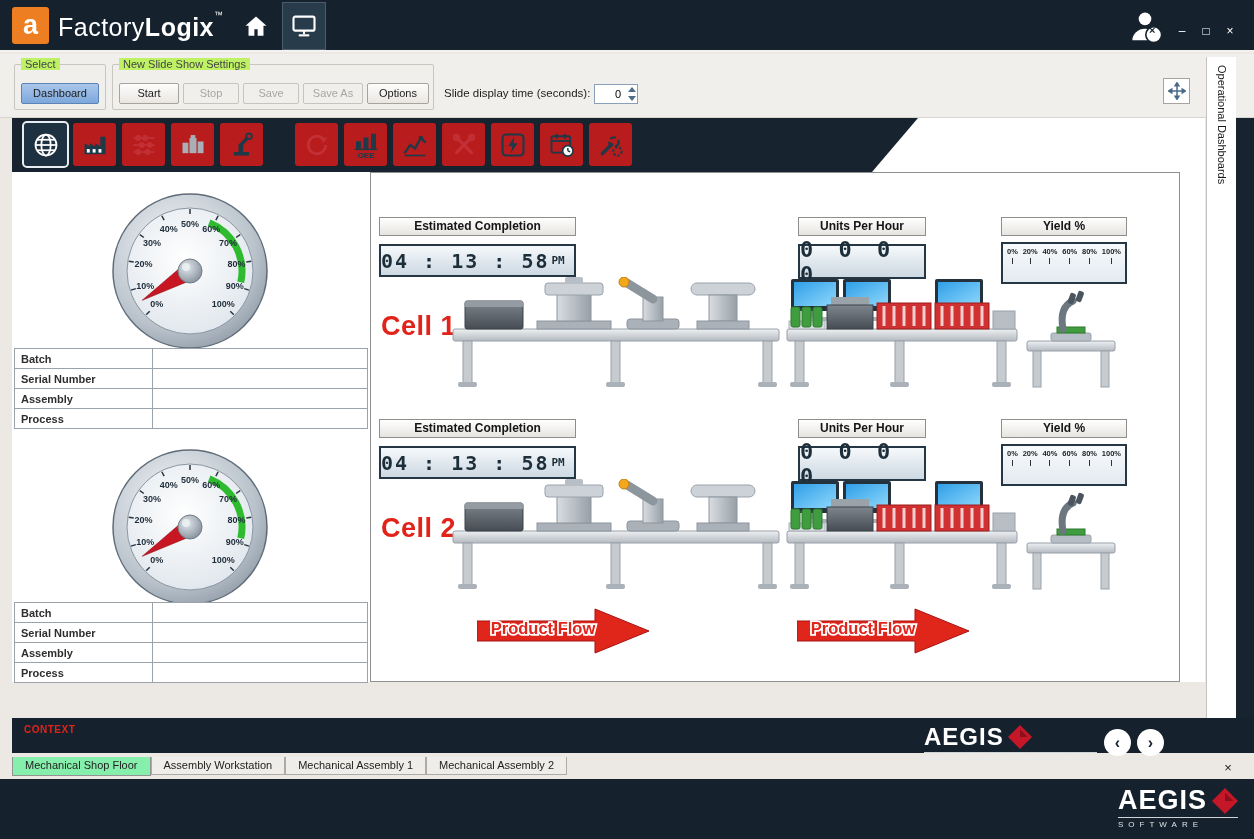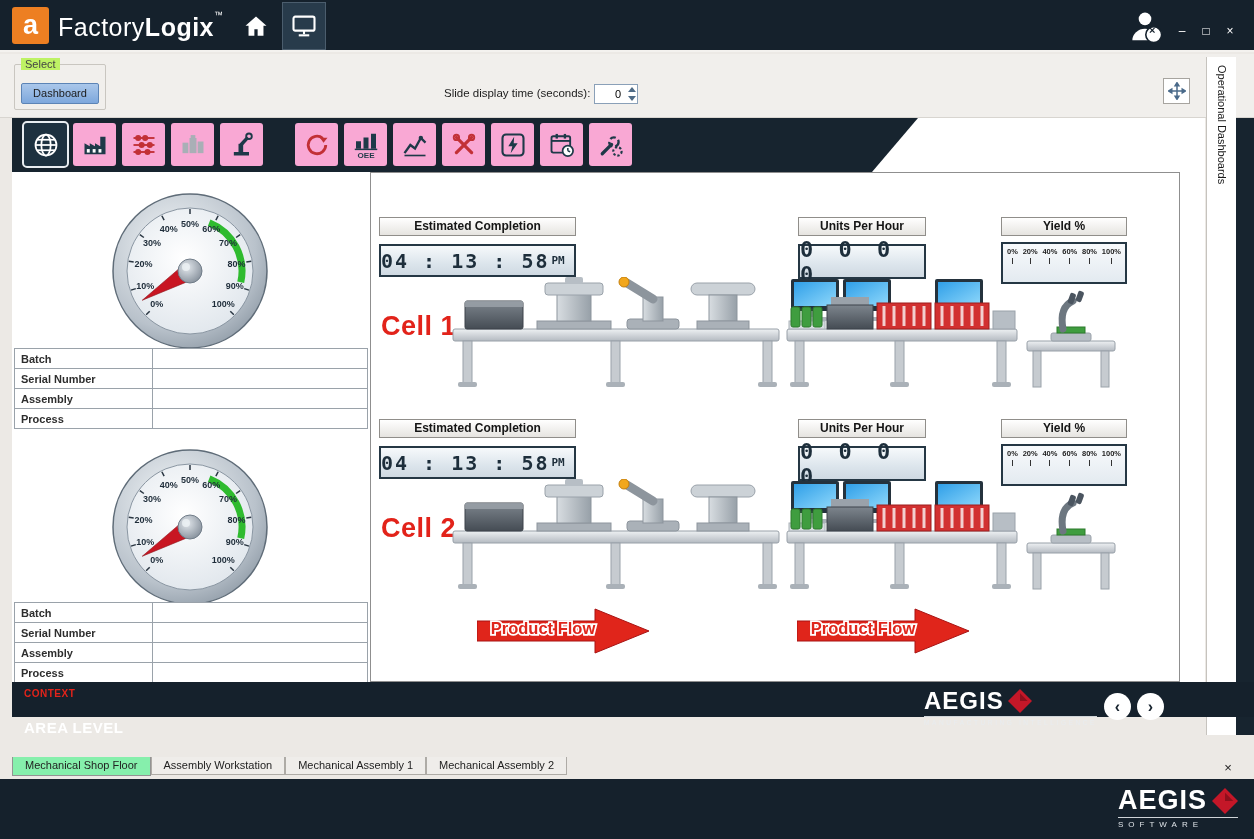--- a/index.html
+++ b/index.html
@@ -24,21 +24,21 @@
   .btn.disabled{color:#a8a6a2;background:#f1efec;border-color:#c7c4bf;cursor:default}
   .btn.primary{background:linear-gradient(#aac7ea,#7da7dc);border-color:#5c84b6}
   .spin-input{position:absolute;left:594px;top:84px;width:44px;height:20px;border:1px solid #8aa0b8;font-size:11px;text-align:right;padding-right:16px;font-family:"Liberation Sans",sans-serif}
   .spinner{position:absolute;left:626px;top:85px;width:11px;height:18px;display:flex;flex-direction:column;justify-content:space-between;padding:2px 0}
   .sarrow-up{width:0;height:0;border-left:4px solid transparent;border-right:4px solid transparent;border-bottom:5px solid #4f6b86;margin:0 auto}
   .sarrow-dn{width:0;height:0;border-left:4px solid transparent;border-right:4px solid transparent;border-top:5px solid #4f6b86;margin:0 auto}
   .move-btn{position:absolute;left:1163px;top:78px;width:27px;height:26px;background:#fff;border:1px solid #a7a49f;display:flex;align-items:center;justify-content:center;cursor:pointer}
   
   .content-bg{position:absolute;left:12px;top:118px;width:1193px;height:564px;background:#fff}
   .icon-toolbar{position:absolute;left:12px;top:118px;width:918px;height:54px;background:#17242f;clip-path:polygon(0 0,918px 0,872px 100%,0 100%)}
-  .tile{position:absolute;top:5px;width:43px;height:43px;background:#f9a8d4;border-radius:3px;display:flex;align-items:center;justify-content:center;cursor:pointer}
+  .tile{position:absolute;top:5px;width:43px;height:43px;background:#b91c1c;border-radius:3px;display:flex;align-items:center;justify-content:center;cursor:pointer}
   .tile.selected{background:#1d3140;outline:2px solid #e8edf1}
   
   .rail{position:absolute;left:1206px;top:57px;width:30px;height:678px;background:#fff;border-left:1px solid #c6c3be;cursor:pointer}
   .rail span{writing-mode:vertical-rl;font-size:11px;color:#1a1a1a;display:block;margin:8px auto 0}
   .rail-band{position:absolute;left:1236px;top:118px;width:18px;height:617px;background:#17242f}
   
   .cellhdr{position:absolute;left:14px;width:354px;display:flex;align-items:center;font-size:17px;font-weight:bold;color:#454545;letter-spacing:.3px}
   .cellhdr .pad{width:88px}
   .cellhdr .tail{flex:1;border-top:1px solid #8f8f8f;margin-left:8px}
   table.info{position:absolute;left:14px;width:354px;border-collapse:collapse;background:#fff}
@@ -53,21 +53,21 @@
   .digital .u{font-size:22px;letter-spacing:6px}
   .yield-disp{position:absolute;border:2px solid #253744;background:linear-gradient(180deg,#f8fafc,#e3eaf0);padding:3px 4px 0}
   .yield-ticks{display:flex;justify-content:space-between}
   .ytick{display:flex;flex-direction:column;align-items:center}
   .ytick span{font-size:7.5px;font-weight:bold;color:#222}
   .ytick i{display:block;width:1px;height:6px;background:#333;margin-top:2px}
   .cell-label{position:absolute;font-size:27px;font-weight:bold;color:#e2231a;letter-spacing:.5px}
   .prodline{position:absolute;width:745px;height:120px}
   .flow-arrow{position:absolute;width:174px;height:48px}
   
-  .context-bar{position:absolute;left:12px;top:682px;width:1242px;height:35px;background:#15212c}
+  .context-bar{position:absolute;left:12px;top:718px;width:1242px;height:35px;background:#15212c}
   .ctx-small{font-size:10px;font-weight:bold;color:#e2231a;letter-spacing:.5px}
   .ctx-big{font-size:15px;font-weight:bold;color:#fff;letter-spacing:.5px;margin-top:20px}
   .view-col{position:absolute;left:260px;top:6px;border-left:1px solid #33414d;padding-left:12px;height:38px}
   .ctx-col{position:absolute;left:12px;top:6px}
   .aegis{display:flex;align-items:center;gap:4px;color:#fff;font-weight:bold}
   .aegis .nm{font-size:24px;letter-spacing:1px}
   .aegis-tag{font-size:6.5px;letter-spacing:2.6px;color:#e8ecef;border-top:1px solid #cfd4d8;padding-top:2px;margin-top:1px}
   .nav-circle{position:absolute;top:11px;width:27px;height:27px;border-radius:50%;background:#fff;color:#15212c;font-size:16px;font-weight:bold;display:flex;align-items:center;justify-content:center;cursor:pointer}
   
   .status-track{position:absolute;left:12px;top:735px;width:1230px;height:20px;background:#d7d5d2;border:1px solid #98a0a8}
@@ -229,20 +229,28 @@
     </div>
     <div class="win-btn" style="left:1172px">–</div>
     <div class="win-btn" style="left:1196px">□</div>
     <div class="win-btn" style="left:1220px">×</div>
   </div>
 
   <div class="ribbon">
     <div class="groupbox" style="left:14px;top:10px;width:92px;height:46px">
       <span class="glabel">Select</span>
       <button class="btn primary" style="left:6px;top:18px;width:78px;position:absolute">Dashboard</button>
+    </div>
+    <div class="groupbox" style="left:112px;top:10px;width:322px;height:46px">
+      <span class="glabel">New Slide Show Settings</span>
+      <button class="btn" style="left:6px;top:18px;width:60px;position:absolute">Start</button>
+      <button class="btn disabled" style="left:70px;top:18px;width:56px;position:absolute">Stop</button>
+      <button class="btn disabled" style="left:130px;top:18px;width:56px;position:absolute">Save</button>
+      <button class="btn disabled" style="left:190px;top:18px;width:60px;position:absolute">Save As</button>
+      <button class="btn" style="left:254px;top:18px;width:62px;position:absolute">Options</button>
     </div>
     <span class="abs" style="left:444px;top:33px;font-size:11.5px;color:#1c1c1c">Slide display time (seconds):</span>
   </div>
   <input class="spin-input" value="0" style="">
   <div class="spinner">
     <i class="sarrow-up"></i>
     <i class="sarrow-dn"></i>
   </div>
   <div class="move-btn">
     <svg width="18" height="18" viewBox="0 0 24 24">

